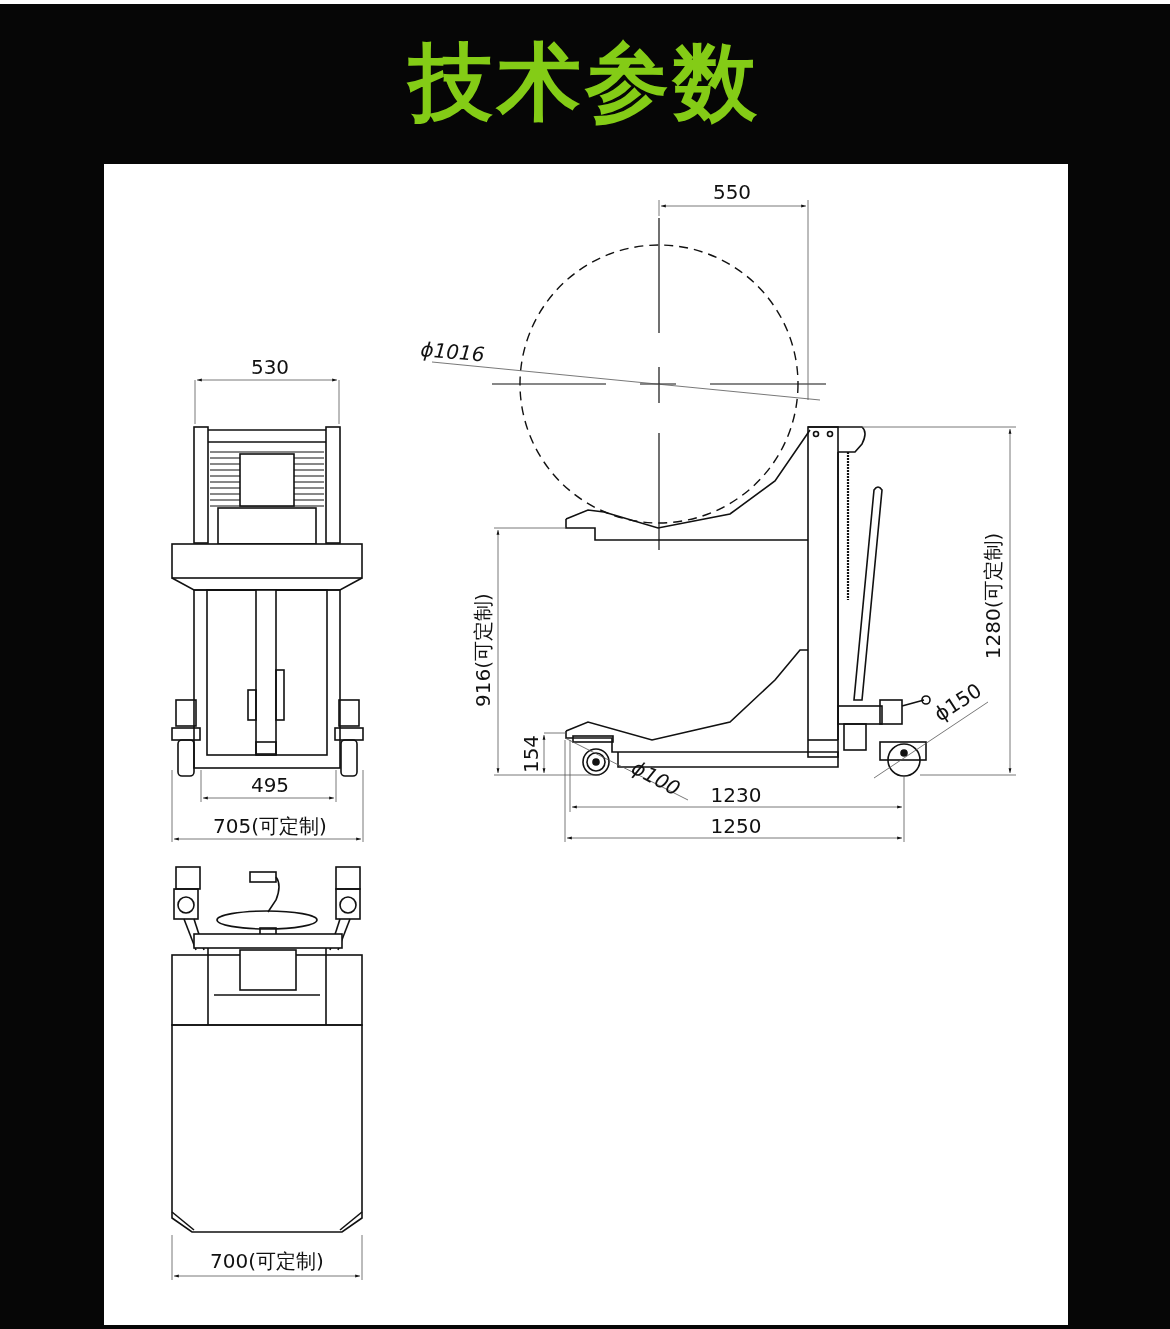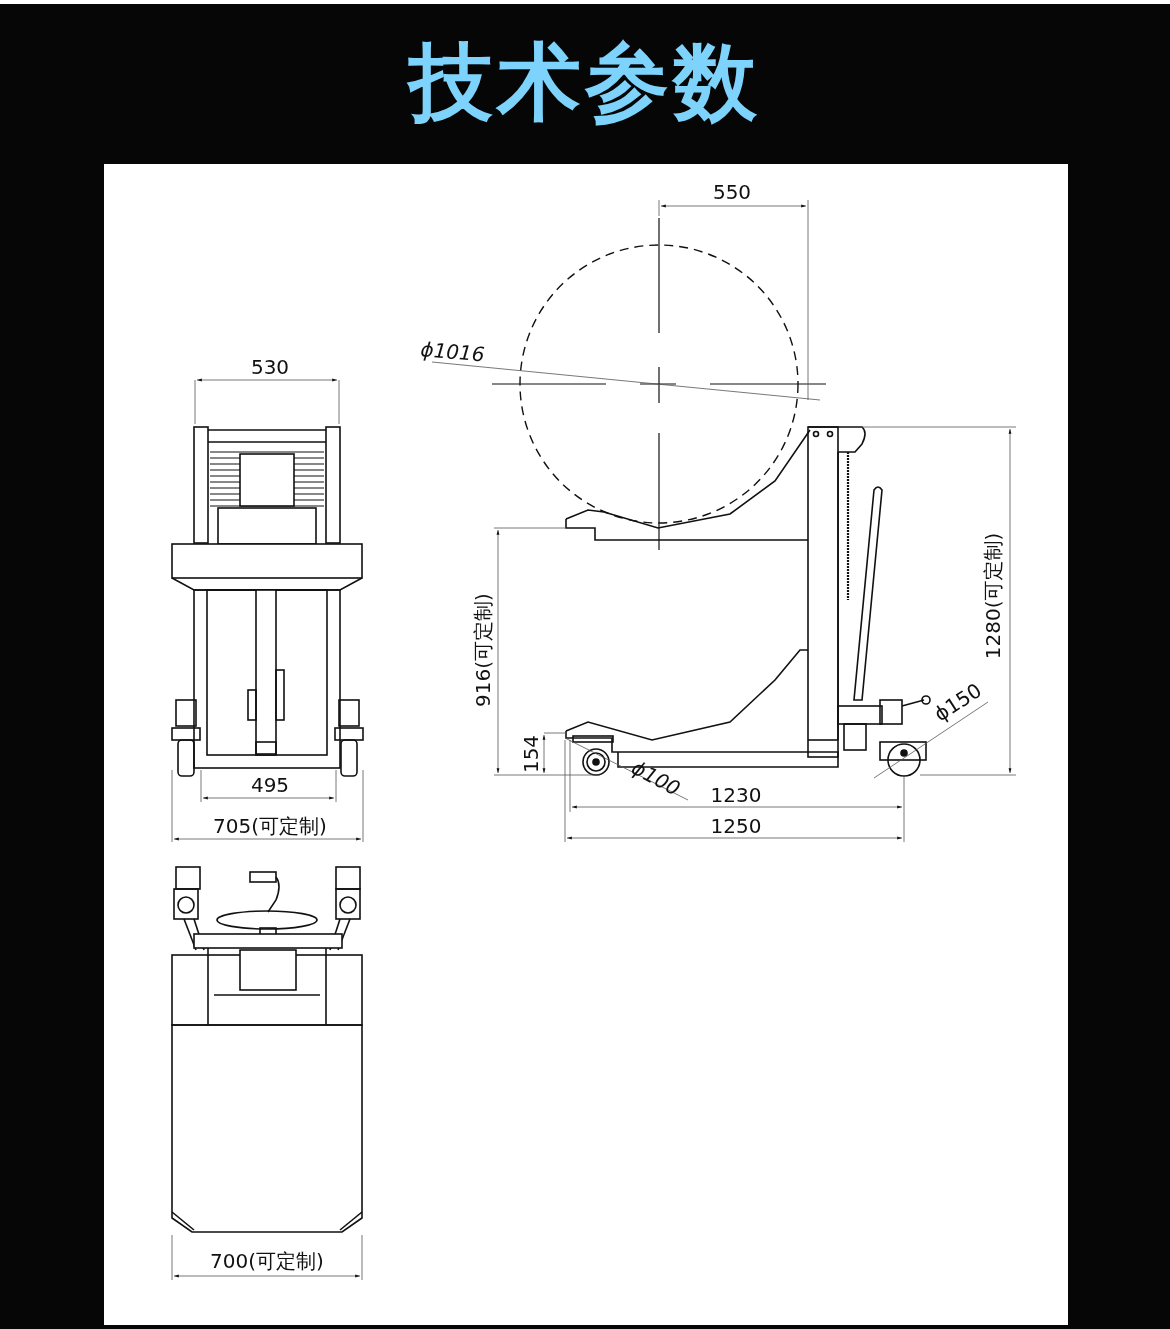--- a/index.html
+++ b/index.html
@@ -1,21 +1,21 @@
 <!DOCTYPE html>
 <html><head>
 <meta charset="utf-8">
 <style>
   html, body { margin: 0; padding: 0; background: #060606; }
   body { width: 1170px; height: 1329px; position: relative; overflow: hidden;
          font-family: "DejaVu Sans", "Liberation Sans", sans-serif; }
   .top-edge { position: absolute; left: 0; top: 0; width: 1170px; height: 4px; background: #ffffff; }
   .header { position: absolute; left: 0; top: 4px; width: 1170px; height: 160px; background: #060606; }
   .title { position: absolute; left: 0; top: 28px; width: 1170px; text-align: center;
-           color: #7dd3fc; font-size: 84px; font-weight: bold; letter-spacing: 4px;
+           color: #84cc16; font-size: 84px; font-weight: bold; letter-spacing: 4px;
            line-height: 100px; font-family: "DejaVu Sans", sans-serif; }
   .panel { position: absolute; left: 104px; top: 164px; width: 964px; height: 1161px; background: #ffffff; }
   .drawing { position: absolute; left: 0; top: 0; }
   svg text { font-family: "DejaVu Sans", "Liberation Sans", sans-serif; fill: #111; }
 </style>
 </head>
 <body>
 
 <div class="top-edge"></div>
 <div class="header">

